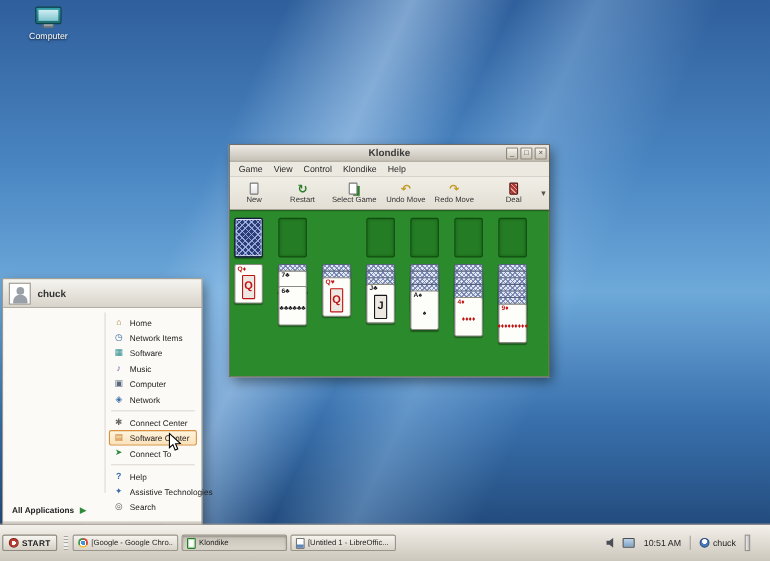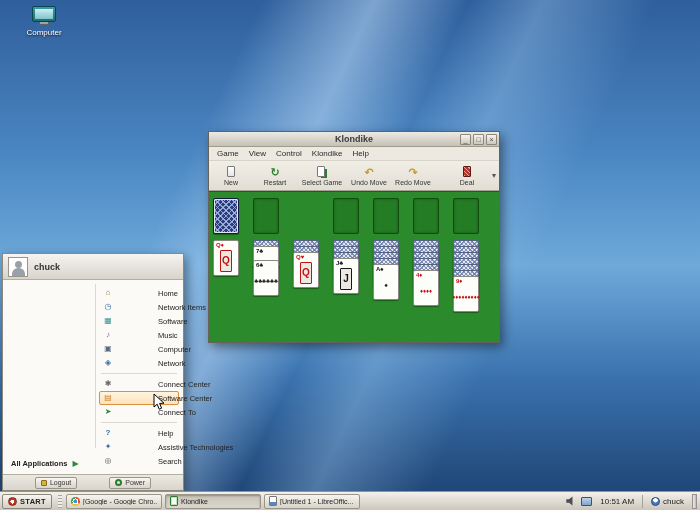--- a/index.html
+++ b/index.html
@@ -84,59 +84,59 @@
   .sm-header { flex:0 0 26px; background:linear-gradient(#f6f4ef,#d8d4cb); border-bottom:1px solid #b3aea2;
     display:flex; align-items:center; gap:6px; padding:0 5px; }
   .sm-avatar { width:20px; height:20px; background:#fff; border:1px solid #9a958a; position:relative; }
   .sm-avatar::before { content:""; position:absolute; left:6px; top:3px; width:7px; height:7px; border-radius:50%; background:#9aa0a8; }
   .sm-avatar::after { content:""; position:absolute; left:3px; top:10px; width:13px; height:8px; border-radius:6px 6px 0 0; background:#9aa0a8; }
   .sm-user { font-size:9px; font-weight:bold; color:#333; }
   .sm-body { flex:1 1 auto; position:relative; background:#fbfaf7; }
   .sm-vsep { position:absolute; left:92px; top:4px; bottom:26px; width:1px; background:#ddd9d0; }
   .sm-items { position:absolute; left:96px; top:6px; right:4px; }
   .sm-item { height:14px; display:flex; align-items:center; gap:5px; padding:0 3px; border:1px solid transparent; border-radius:2px; }
-  .sm-item span.lbl { font-size:7.5px; color:#222; white-space:nowrap;margin-left:40px; }
+  .sm-item span.lbl { font-size:7.5px; color:#222; white-space:nowrap; }
   .sm-ico { width:10px; font-size:8px; line-height:10px; text-align:center; flex:0 0 10px; }
   .sm-item.hl { border:1px solid #d8913c; background:linear-gradient(#fff4de,#fbe2ba); }
   .sm-sep { height:1px; background:#ddd9d0; margin:3px 2px; }
   .i0{color:#a07828}.i1{color:#3a6ea5}.i2{color:#2e8f8f}.i3{color:#8a5fb0}.i4{color:#5a6a7e}.i5{color:#3a6ea5}
   .i6{color:#6a6a6a}.i7{color:#c87828}.i8{color:#2f8a3a}.i9{color:#2f6ab0;font-weight:bold}.i10{color:#3a6ea5}.i11{color:#555}
   .sm-allapps { position:absolute; left:8px; bottom:6px; display:flex; align-items:center; gap:5px; }
   .sm-allapps .txt { font-size:7.5px; font-weight:bold; color:#222; }
   .sm-allapps .arr { font-size:8px; color:#2f8a3a; }
   .sm-bottom { flex:0 0 16px; background:linear-gradient(#ece9e2,#d9d5cc); border-top:1px solid #b3aea2;
     display:flex; align-items:center; justify-content:space-evenly; }
   .sm-btn { height:12px; display:flex; align-items:center; gap:3px; padding:0 5px; font-size:7px; color:#333;
     border:1px solid #9a958a; border-radius:2px; background:linear-gradient(#f8f6f1,#d9d4ca); }
   .ico-lock { width:6px; height:6px; background:#d8b23a; border:1px solid #8a6d1a; border-radius:1px; }
   .ico-power { width:7px; height:7px; border:2px solid #2a7d2a; border-radius:50%; }
 
   .cursor { position:absolute; left:153px; top:393px; z-index:50; }
 
   
-  .taskbar { position:absolute; left:0; right:0; bottom:0; height:19px;
+  .taskbar { position:absolute; left:0; right:0; bottom:0; height:34px;
     background:linear-gradient(#f4f1eb,#ccc7bc); border-top:1px solid #96918a; display:flex; align-items:center; }
   .start-btn { margin-left:2px; height:15px; display:flex; align-items:center; gap:3px; padding:0 5px;
     border:1px solid #8d887c; border-radius:2px; background:linear-gradient(#f8f6f1,#d4cfc5); }
   .start-logo { width:9px; height:9px; border-radius:50%;
     background:radial-gradient(circle at 50% 50%, #fff 0 2px, #c0392b 2px); border:1px solid #7e241a; }
   .start-text { font-size:7.5px; font-weight:bold; color:#222; letter-spacing:.3px; }
   .tb-handle { width:4px; height:13px; margin:0 4px 0 6px;
     background:repeating-linear-gradient(to bottom,#aaa49a 0 1px,#eee 1px 3px); }
   .task-btn { width:96px; height:15px; margin-right:3px; display:flex; align-items:center; gap:3px; padding:0 4px;
     border:1px solid #9a958a; border-radius:2px; background:linear-gradient(#f6f4ee,#d8d3c9); overflow:hidden; }
   .task-btn.active { background:linear-gradient(#c8c3b8,#dcd7cd); box-shadow:inset 0 1px 2px rgba(0,0,0,.3); }
   .task-btn .tlabel { font-size:7px; color:#222; white-space:nowrap; overflow:hidden; }
   .ico-chrome { width:9px; height:9px; border-radius:50%; flex:0 0 9px;
     background:
       radial-gradient(circle at 50% 50%, #4a90d8 0 2px, #fff 2px 3px, transparent 3px),
       conic-gradient(#d84a38 0 33%, #f0c030 33% 66%, #3a9a48 66% 100%); }
   .ico-klondike { width:8px; height:10px; flex:0 0 8px; background:#fff; border:1px solid #2a7d2a; border-radius:1px; box-shadow:inset 0 0 0 1px #bde3bd; }
   .ico-lodoc { width:8px; height:10px; flex:0 0 8px; background:#fff; border:1px solid #777; border-radius:1px; box-shadow:inset 0 -3px 0 #5a87c0; }
-  .tray { margin-left:auto; display:flex; align-items:center; gap:5px; padding-right:3px; }
+  .tray { margin-left:auto; display:flex; align-items:center; gap:5px; padding-right:18px; }
   .ico-volume { width:10px; height:10px; background:#4a4f55;
     clip-path:polygon(0 32%, 28% 32%, 62% 5%, 62% 95%, 28% 68%, 0 68%); }
   .ico-display { width:11px; height:9px; border:1px solid #4a4f55; border-radius:1px; background:linear-gradient(#bcd2e8,#7fa6c8); }
   .tray-clock { font-size:8px; color:#222; padding:0 3px; }
   .tray-sep { width:1px; height:13px; background:#a8a398; }
   .tray-user { display:flex; align-items:center; gap:3px; padding:0 3px; }
   .ico-user { width:9px; height:9px; border-radius:50%;
     background:radial-gradient(circle at 50% 32%, #fff 0 2px, transparent 2.5px), #4a78b8; border:1px solid #2c4f82; }
   .tray-user .ulabel { font-size:8px; color:#222; }
   .edge-strip { width:5px; height:15px; border:1px solid #96918a; background:linear-gradient(90deg,#eee,#bbb); }

